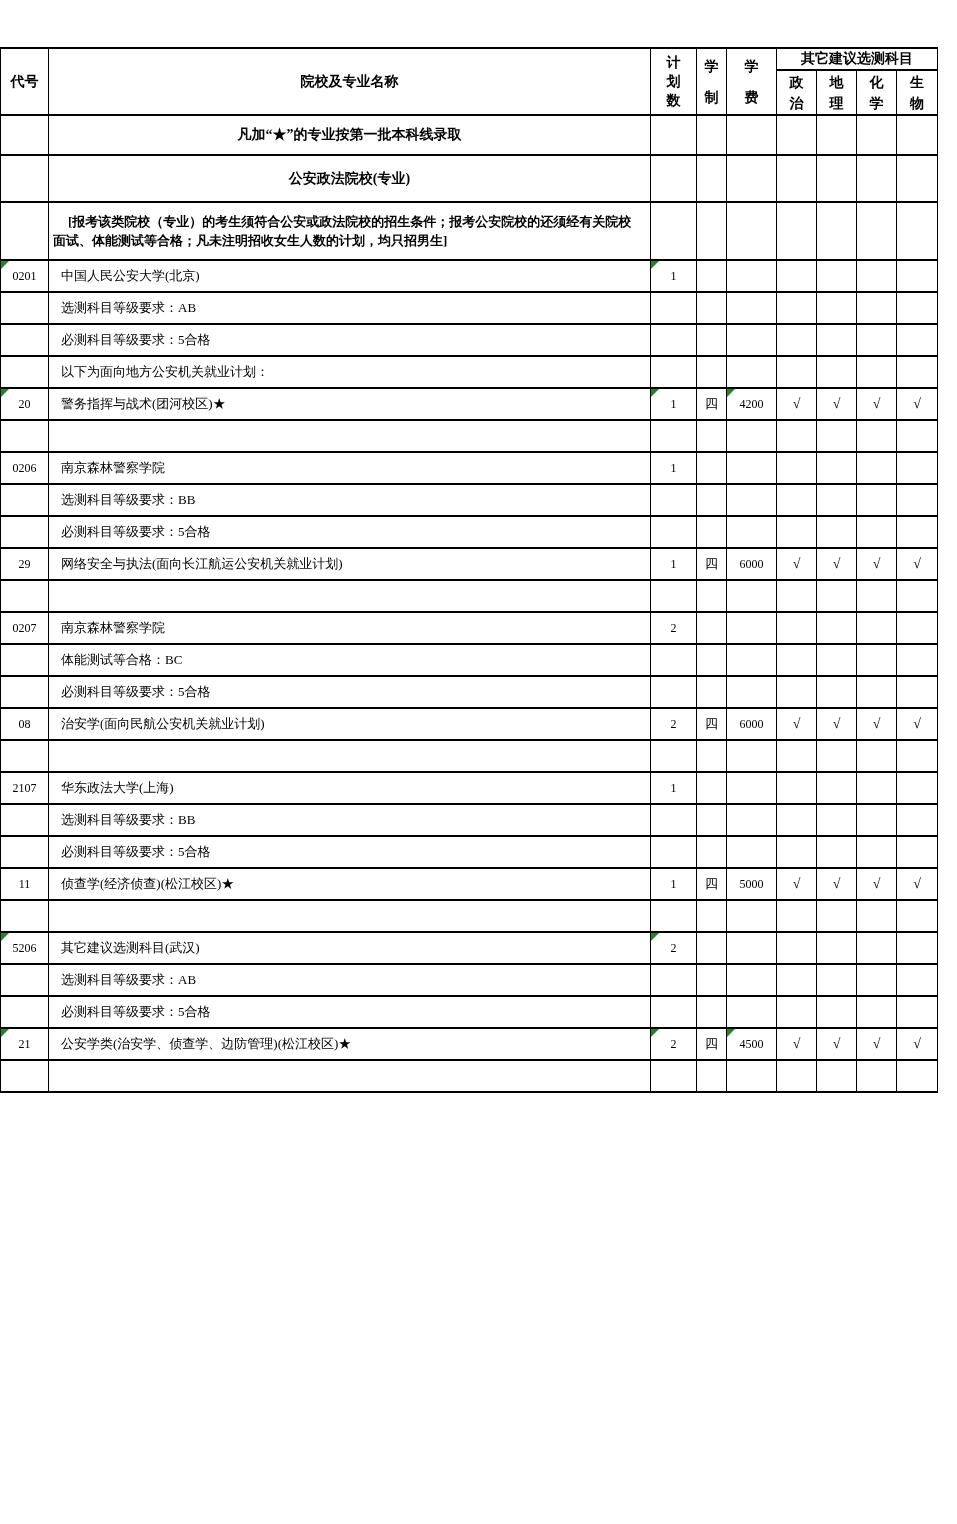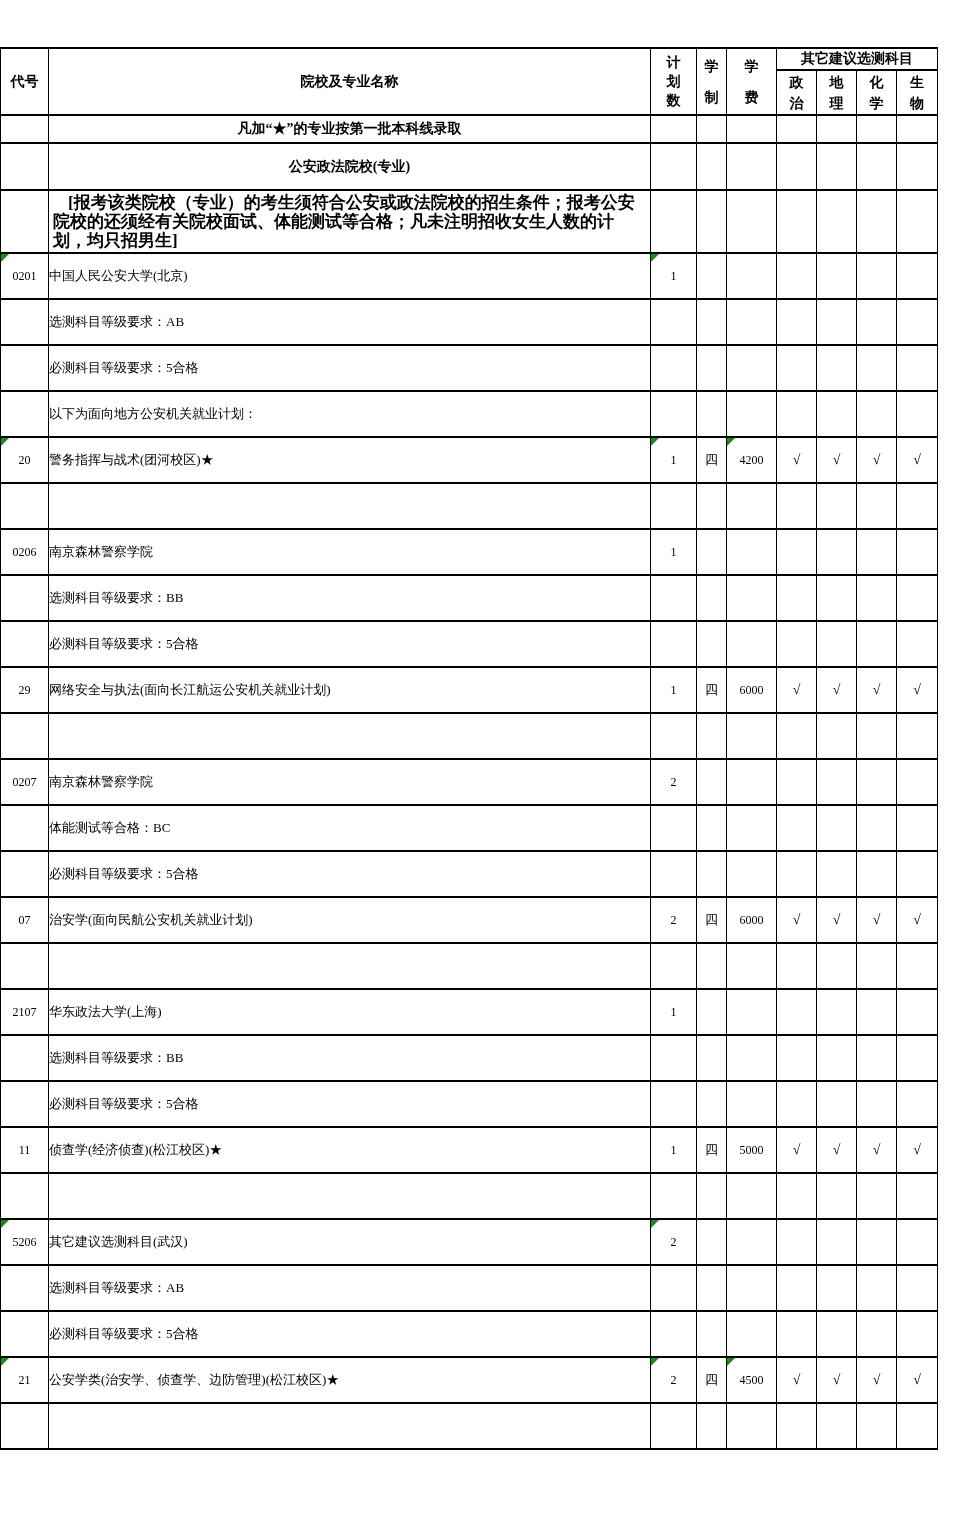--- a/index.html
+++ b/index.html
@@ -15,28 +15,28 @@
     padding:0; position:relative; vertical-align:middle; overflow:hidden;
     background:#fff;
   }
   thead tr.h-top { height:22px; }
   thead tr.h-sub { height:45px; }
   th { font-size:14px; font-weight:bold; text-align:center; }
   .vt { display:inline-block; width:1.15em; word-break:break-all; text-align:center; }
   .lh19 { line-height:19px; }
   .lh31 { line-height:31px;font-family:Liberation Serif, serif; }
   .lh21 { line-height:21px; }
-  tbody tr { height:46px; }
-  tr.note-0 { height:28px;padding-left:21px; }
+  tbody tr { height:32px; }
+  tr.note-0 { height:40px;padding-left:21px; }
   tr.note-1 { height:47px; }
   tr.note-2 { height:58px; }
   td.c-code { font-size:12px; text-align:center; }
-  td.c-name { font-size:13px; text-align:left; padding:0 0; }
+  td.c-name { font-size:13px; text-align:left; padding:0 12px; }
   td.c-noteC { font-size:14px; font-weight:bold; text-align:center; }
-  td.c-noteL { font-size:17px; font-weight:bold; text-align:left; line-height:19px;
+  td.c-noteL { font-size:13px; font-weight:bold; text-align:left; line-height:19px;
                padding:2px 10px 2px 4px; text-indent:15px; }
   td.c-plan, td.c-fee { font-size:12px; text-align:center; }
   td.c-dur { font-size:13px; text-align:center; }
   td.c-chk { font-size:14px; text-align:center; font-style:italic; }
   .corner {
     position:absolute; top:0; left:0; width:0; height:0;
     border-top:8px solid var(--marker-green,#1d8a1d);
     border-right:8px solid transparent;
   }
 </style>
@@ -255,21 +255,21 @@
           <td class="c-name"><span>必测科目等级要求：5合格</span></td>
           <td class="c-plan"></td>
           <td class="c-dur"></td>
           <td class="c-fee"></td>
           <td class="c-chk"></td>
           <td class="c-chk"></td>
           <td class="c-chk"></td>
           <td class="c-chk"></td>
         </tr>
         <tr>
-          <td class="c-code"><span>07</span></td>
+          <td class="c-code"><span>08</span></td>
           <td class="c-name"><span>治安学(面向民航公安机关就业计划)</span></td>
           <td class="c-plan"><span>2</span></td>
           <td class="c-dur"><span>四</span></td>
           <td class="c-fee"><span>6000</span></td>
           <td class="c-chk"><span>√</span></td>
           <td class="c-chk"><span>√</span></td>
           <td class="c-chk"><span>√</span></td>
           <td class="c-chk"><span>√</span></td>
         </tr>
         <tr>

